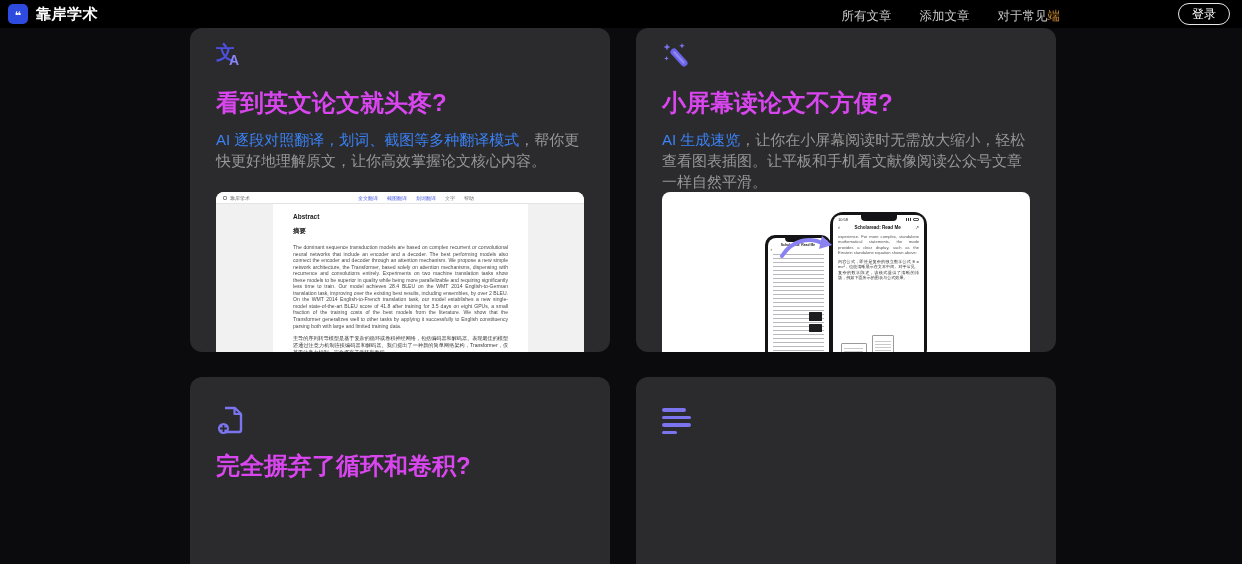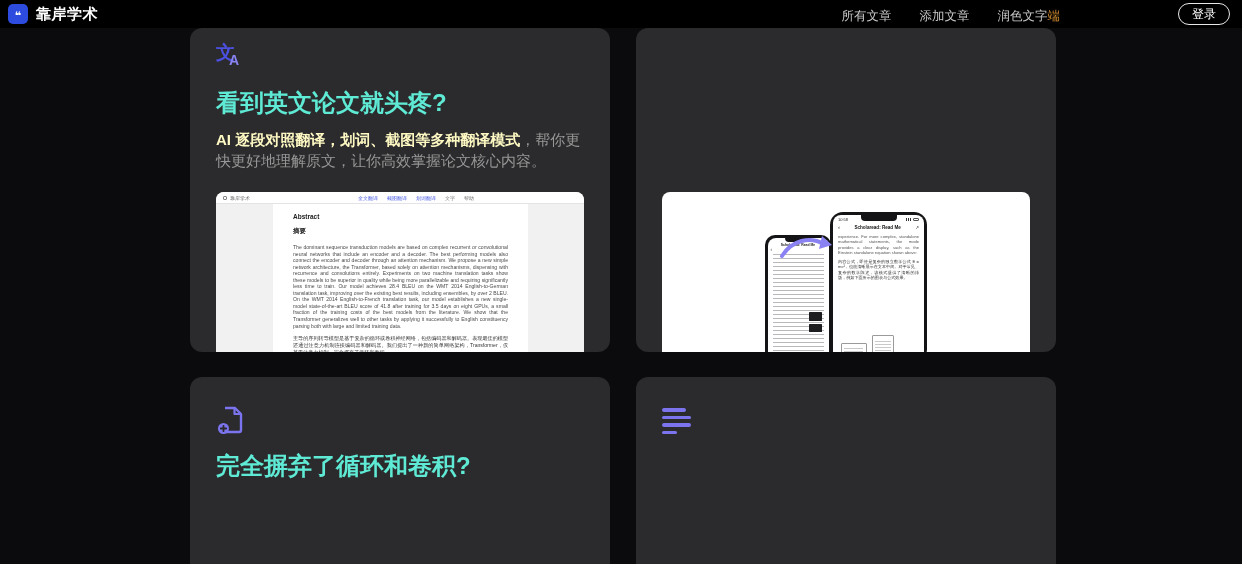--- a/index.html
+++ b/index.html
@@ -39,23 +39,23 @@
     display: grid; grid-template-columns: 420px 420px;
     grid-template-rows: 324px 300px; column-gap: 26px; row-gap: 25px;
   }
   .card {
     background: #2b2b2d; border-radius: 12px; overflow: hidden;
     display: flex; flex-direction: column;
   }
   .card-pad { padding: 14px 26px 0 26px; }
   .card.bottom .card-pad { padding-top: 28px; }
   .card-icon { height: 30px; margin-bottom: 16px; position: relative; }
-  .card-title { color: #5eead4; font-size: 24px; font-weight: 700; line-height: 30px; margin-bottom: 11px; }
+  .card-title { color: #d946ef; font-size: 24px; font-weight: 700; line-height: 30px; margin-bottom: 11px; }
   .card-body { color: #979797; font-size: 15px; line-height: 21px; }
-  .card-body .seg-bold { color: #fef9c3; font-weight: 700; }
+  .card-body .seg-bold { color: #3b82f6; font-weight: 400; }
   .media {
     margin: 14px 26px 0 26px; margin-top: auto; height: 160px;
     border-radius: 8px 8px 0 0; overflow: hidden; position: relative; flex: none;
   }
 
   
   .icon-translate { position: relative; width: 30px; height: 30px; }
   .icon-translate .zh { position: absolute; left: 0; top: -2px; color: #4b50e0; font-size: 19px; font-weight: 700; }
   .icon-translate .en { position: absolute; left: 13px; top: 10px; color: #8a84f2; font-size: 14px; font-weight: 700; }
   .icon-lines { display: flex; flex-direction: column; gap: 4px; padding-top: 3px; }
@@ -120,21 +120,21 @@
 
 <header class="navbar">
   <div class="brand">
     <div class="logo">❝</div>
     <span class="brand-name">靠岸学术</span>
   </div>
   <div class="nav-right">
     <nav class="nav-links">
       <a class="nav-link">所有文章</a>
       <a class="nav-link">添加文章</a>
-      <a class="nav-link"><span>润色文字</span><span class="hl">端</span></a>
+      <a class="nav-link"><span>对于常见</span><span class="hl">端</span></a>
     </nav>
     <button class="login-btn">登录</button>
   </div>
 </header>
 
 <main class="grid">
 
   <section class="card top">
     <div class="card-pad">
       <div class="card-icon">
@@ -165,20 +165,33 @@
           <div class="pp-h">Abstract</div>
           <div class="pp-h zh">摘要</div>
           <div class="pp-en">The dominant sequence transduction models are based on complex recurrent or convolutional neural networks that include an encoder and a decoder. The best performing models also connect the encoder and decoder through an attention mechanism. We propose a new simple network architecture, the Transformer, based solely on attention mechanisms, dispensing with recurrence and convolutions entirely. Experiments on two machine translation tasks show these models to be superior in quality while being more parallelizable and requiring significantly less time to train. Our model achieves 28.4 BLEU on the WMT 2014 English-to-German translation task, improving over the existing best results, including ensembles, by over 2 BLEU. On the WMT 2014 English-to-French translation task, our model establishes a new single-model state-of-the-art BLEU score of 41.8 after training for 3.5 days on eight GPUs, a small fraction of the training costs of the best models from the literature. We show that the Transformer generalizes well to other tasks by applying it successfully to English constituency parsing both with large and limited training data.</div>
           <div class="pp-zh">主导的序列转导模型是基于复杂的循环或卷积神经网络，包括编码器和解码器。表现最佳的模型还通过注意力机制连接编码器和解码器。我们提出了一种新的简单网络架构，Transformer，仅基于注意力机制，完全摒弃了循环和卷积。</div>
         </div>
       </div>
     </div>
   </section>
 
   <section class="card top">
+    <div class="card-pad">
+      <div class="card-icon">
+        <svg width="30" height="30" viewBox="0 0 30 30">
+          <line x1="12" y1="10" x2="22" y2="21" stroke="#6b63e8" stroke-width="7" stroke-linecap="round"></line>
+          <line x1="12.5" y1="10.5" x2="21.5" y2="20.5" stroke="#8f88f0" stroke-width="2.5" stroke-linecap="round"></line>
+          <path d="M5 1.5 L6 4 L8.5 5 L6 6 L5 8.5 L4 6 L1.5 5 L4 4 Z" fill="#7b74ee"></path>
+          <path d="M20 1 L20.8 3 L22.8 3.8 L20.8 4.6 L20 6.6 L19.2 4.6 L17.2 3.8 L19.2 3 Z" fill="#7b74ee"></path>
+          <path d="M4.5 14 L5.2 15.7 L7 16.4 L5.2 17.1 L4.5 18.8 L3.8 17.1 L2 16.4 L3.8 15.7 Z" fill="#7b74ee"></path>
+        </svg>
+      </div>
+      <h2 class="card-title">小屏幕读论文不方便?</h2>
+      <p class="card-body"><span class="seg-bold">AI 生成速览</span><span>，让你在小屏幕阅读时无需放大缩小，轻松查看图表插图。让平板和手机看文献像阅读公众号文章一样自然平滑。</span></p>
+    </div>
     <div class="media">
       <div class="phones">
 
         <div class="phone phone-back">
           <div class="screen">
             <div class="notch"></div>
             <div class="mini-back">‹</div>
             <div class="mini-header">Scholaread: Read Me</div>
             <div class="mini-page"></div>
             <div class="fig f1"></div>

